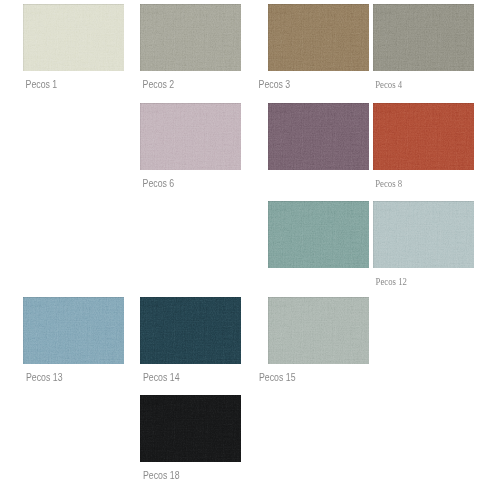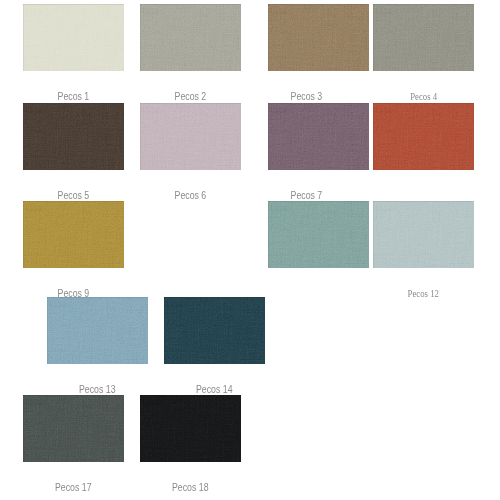--- a/index.html
+++ b/index.html
@@ -1,29 +1,29 @@
 <!DOCTYPE html>
 <html><head>
 <meta charset="utf-8">
 <style>
   html,body{margin:0;padding:0;}
   body{width:500px;height:500px;background:#ffffff;
        font-family:"Liberation Sans",sans-serif;overflow:hidden;}
   #grid{position:absolute;left:0;top:0;width:500px;height:500px;}
   .cell{position:absolute;width:101px;}
   .c0{left:22.8px;} .c1{left:140.2px;} .c2{left:255.9px;padding-left:12px;} .c3{left:373.2px;font-family:Liberation Serif, serif;}
-  .r0{top:3.6px;} .r1{top:103.2px;} .r2{top:201.2px;} .r3{top:297.2px;margin-left:24px;} .r4{top:395.3px;}
+  .r0{top:3.6px;} .r1{top:103.2px;} .r2{top:201.2px;} .r3{top:297.2px;} .r4{top:395.3px;}
   .sw{width:101px;height:67px;position:relative;overflow:hidden;}
   .sw .tex{position:absolute;left:0;top:0;right:0;bottom:0;
            mix-blend-mode:soft-light;opacity:.30;pointer-events:none;}
   .sw .weft,.sw .warp{opacity:.13;}
   .sw .edge{position:absolute;left:0;top:0;right:0;bottom:0;
             box-shadow:inset 0 1px 0 rgba(0,0,0,.07),inset 1px 0 0 rgba(0,0,0,.05);
             pointer-events:none;}
-  .lbl{position:absolute;left:0;top:82px;width:101px;height:20px;text-align:center;}
+  .lbl{position:absolute;left:0;top:70px;width:101px;height:20px;}
   .lbl span{display:inline-block;font-size:10.2px;line-height:20px;color:#8a8a8a;
             transform:scaleX(0.86);transform-origin:center center;white-space:nowrap;}
   #defs{position:absolute;width:0;height:0;overflow:hidden;}
 </style>
 </head>
 <body style="background: rgb(255, 255, 255);">
 
 <svg id="defs">
   <filter id="linen" x="0" y="0" width="100%" height="100%" color-interpolation-filters="sRGB">
     <feTurbulence type="fractalNoise" baseFrequency="0.9 0.85" numOctaves="2" seed="5"></feTurbulence>
@@ -102,35 +102,20 @@
       <div class="tex weft"><svg width="101" height="67">
             <rect width="101" height="67" filter="url(#weft)"></rect>
           </svg></div>
       <div class="tex warp"><svg width="101" height="67">
             <rect width="101" height="67" filter="url(#warp)"></rect>
           </svg></div>
       <div class="edge"></div>
     </div>
     <div class="lbl"><span>Pecos 4</span></div>
   </div>
-  <div class="cell c0 r1">
-    <div class="sw" style="background-color: rgb(77, 64, 54);">
-      <div class="tex"><svg width="101" height="67">
-            <rect width="101" height="67" filter="url(#linen)"></rect>
-          </svg></div>
-      <div class="tex weft"><svg width="101" height="67">
-            <rect width="101" height="67" filter="url(#weft)"></rect>
-          </svg></div>
-      <div class="tex warp"><svg width="101" height="67">
-            <rect width="101" height="67" filter="url(#warp)"></rect>
-          </svg></div>
-      <div class="edge"></div>
-    </div>
-    <div class="lbl"><span>Pecos 5</span></div>
-  </div>
   <div class="cell c1 r1">
     <div class="sw" style="background-color: rgb(198, 183, 190);">
       <div class="tex"><svg width="101" height="67">
             <rect width="101" height="67" filter="url(#linen)"></rect>
           </svg></div>
       <div class="tex weft"><svg width="101" height="67">
             <rect width="101" height="67" filter="url(#weft)"></rect>
           </svg></div>
       <div class="tex warp"><svg width="101" height="67">
             <rect width="101" height="67" filter="url(#warp)"></rect>
@@ -145,50 +130,35 @@
             <rect width="101" height="67" filter="url(#linen)"></rect>
           </svg></div>
       <div class="tex weft"><svg width="101" height="67">
             <rect width="101" height="67" filter="url(#weft)"></rect>
           </svg></div>
       <div class="tex warp"><svg width="101" height="67">
             <rect width="101" height="67" filter="url(#warp)"></rect>
           </svg></div>
       <div class="edge"></div>
     </div>
-    <div class="lbl"><span>Pecos 7</span></div>
   </div>
   <div class="cell c3 r1">
     <div class="sw" style="background-color: rgb(179, 81, 57);">
       <div class="tex"><svg width="101" height="67">
             <rect width="101" height="67" filter="url(#linen)"></rect>
           </svg></div>
       <div class="tex weft"><svg width="101" height="67">
             <rect width="101" height="67" filter="url(#weft)"></rect>
           </svg></div>
       <div class="tex warp"><svg width="101" height="67">
             <rect width="101" height="67" filter="url(#warp)"></rect>
           </svg></div>
       <div class="edge"></div>
     </div>
-  </div>
-  <div class="cell c0 r2">
-    <div class="sw" style="background-color: rgb(176, 148, 64);">
-      <div class="tex"><svg width="101" height="67">
-            <rect width="101" height="67" filter="url(#linen)"></rect>
-          </svg></div>
-      <div class="tex weft"><svg width="101" height="67">
-            <rect width="101" height="67" filter="url(#weft)"></rect>
-          </svg></div>
-      <div class="tex warp"><svg width="101" height="67">
-            <rect width="101" height="67" filter="url(#warp)"></rect>
-          </svg></div>
-      <div class="edge"></div>
-    </div>
-    <div class="lbl"><span>Pecos 9</span></div>
+    <div class="lbl"><span>Pecos 8</span></div>
   </div>
   <div class="cell c2 r2">
     <div class="sw" style="background-color: rgb(134, 167, 162);">
       <div class="tex"><svg width="101" height="67">
             <rect width="101" height="67" filter="url(#linen)"></rect>
           </svg></div>
       <div class="tex weft"><svg width="101" height="67">
             <rect width="101" height="67" filter="url(#weft)"></rect>
           </svg></div>
       <div class="tex warp"><svg width="101" height="67">
@@ -235,34 +205,34 @@
       <div class="tex weft"><svg width="101" height="67">
             <rect width="101" height="67" filter="url(#weft)"></rect>
           </svg></div>
       <div class="tex warp"><svg width="101" height="67">
             <rect width="101" height="67" filter="url(#warp)"></rect>
           </svg></div>
       <div class="edge"></div>
     </div>
     <div class="lbl"><span>Pecos 14</span></div>
   </div>
-  <div class="cell c0 r4">
-    <div class="sw" style="background-color: rgb(78, 86, 83);">
-      <div class="tex"><svg width="101" height="67">
-            <rect width="101" height="67" filter="url(#linen)"></rect>
-          </svg></div>
-      <div class="tex weft"><svg width="101" height="67">
-            <rect width="101" height="67" filter="url(#weft)"></rect>
-          </svg></div>
-      <div class="tex warp"><svg width="101" height="67">
-            <rect width="101" height="67" filter="url(#warp)"></rect>
-          </svg></div>
-      <div class="edge"></div>
-    </div>
-    <div class="lbl"><span>Pecos 17</span></div>
+  <div class="cell c2 r3">
+    <div class="sw" style="background-color: rgb(176, 186, 180);">
+      <div class="tex"><svg width="101" height="67">
+            <rect width="101" height="67" filter="url(#linen)"></rect>
+          </svg></div>
+      <div class="tex weft"><svg width="101" height="67">
+            <rect width="101" height="67" filter="url(#weft)"></rect>
+          </svg></div>
+      <div class="tex warp"><svg width="101" height="67">
+            <rect width="101" height="67" filter="url(#warp)"></rect>
+          </svg></div>
+      <div class="edge"></div>
+    </div>
+    <div class="lbl"><span>Pecos 15</span></div>
   </div>
   <div class="cell c1 r4">
     <div class="sw" style="background-color: rgb(24, 25, 26);">
       <div class="tex"><svg width="101" height="67">
             <rect width="101" height="67" filter="url(#linen)"></rect>
           </svg></div>
       <div class="tex weft"><svg width="101" height="67">
             <rect width="101" height="67" filter="url(#weft)"></rect>
           </svg></div>
       <div class="tex warp"><svg width="101" height="67">

